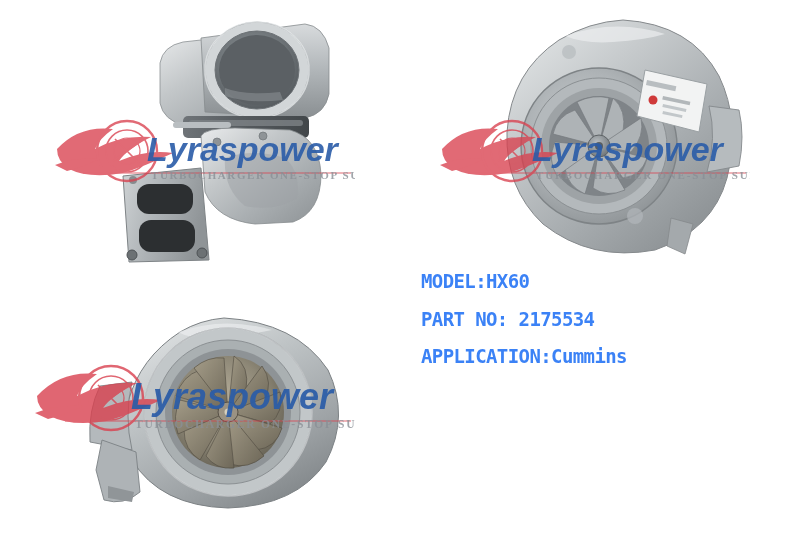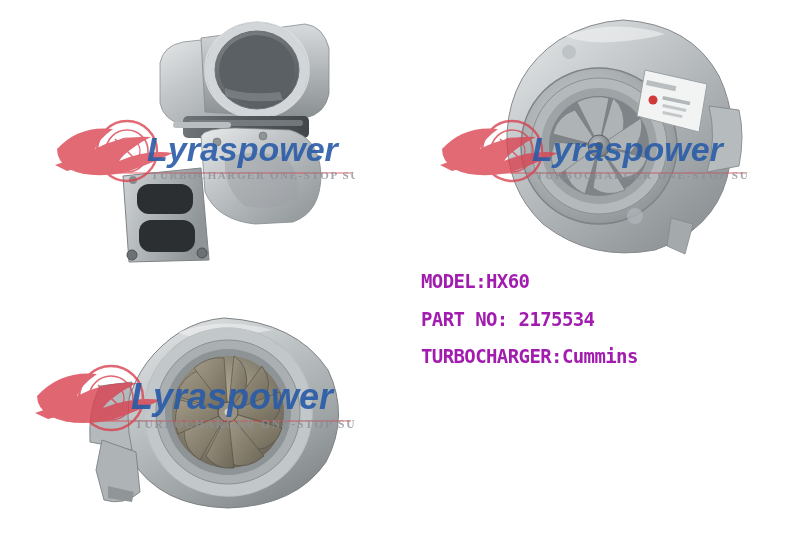--- a/index.html
+++ b/index.html
@@ -25,21 +25,21 @@
   .watermark svg { width:100%; height:100%; display:block; }
 
   
   #spec-block {
     position:absolute; left:421px; top:272px; width:370px;
   }
   .spec-line {
     font-family:"DejaVu Sans Mono", monospace;
     font-size:19px;
     font-weight:700;
-    color:#a21caf;
+    color:#3b82f6;
     letter-spacing:-0.6px;
     line-height:1;
     margin-bottom:18.5px;
     white-space:pre;
   }
 </style>
 </head>
 <body>
 
 <div class="page">
@@ -267,16 +267,16 @@
         <line x1="30" y1="71" x2="316" y2="71" stroke="#d9414f" stroke-width="1.1"></line>
       </g>
       <text x="96" y="59" fill="#2a5ca8" font-family="'Liberation Sans', sans-serif" font-size="36" font-weight="700" font-style="italic" opacity="0.92">Lyraspower</text>
       <text x="100" y="78" fill="#8a8f96" font-family="'Liberation Serif', serif" font-size="11.5" font-weight="700" letter-spacing="1.8" opacity="0.8">TURBOCHARGER ONE-STOP SUPPLIER</text>
     </svg>
   </div>
 
   <div id="spec-block">
     <div class="spec-line">MODEL:HX60</div>
     <div class="spec-line">PART NO: 2175534</div>
-    <div class="spec-line">TURBOCHARGER:Cummins</div>
+    <div class="spec-line">APPLICATION:Cummins</div>
   </div>
 
 </div>
 
 </body></html>

